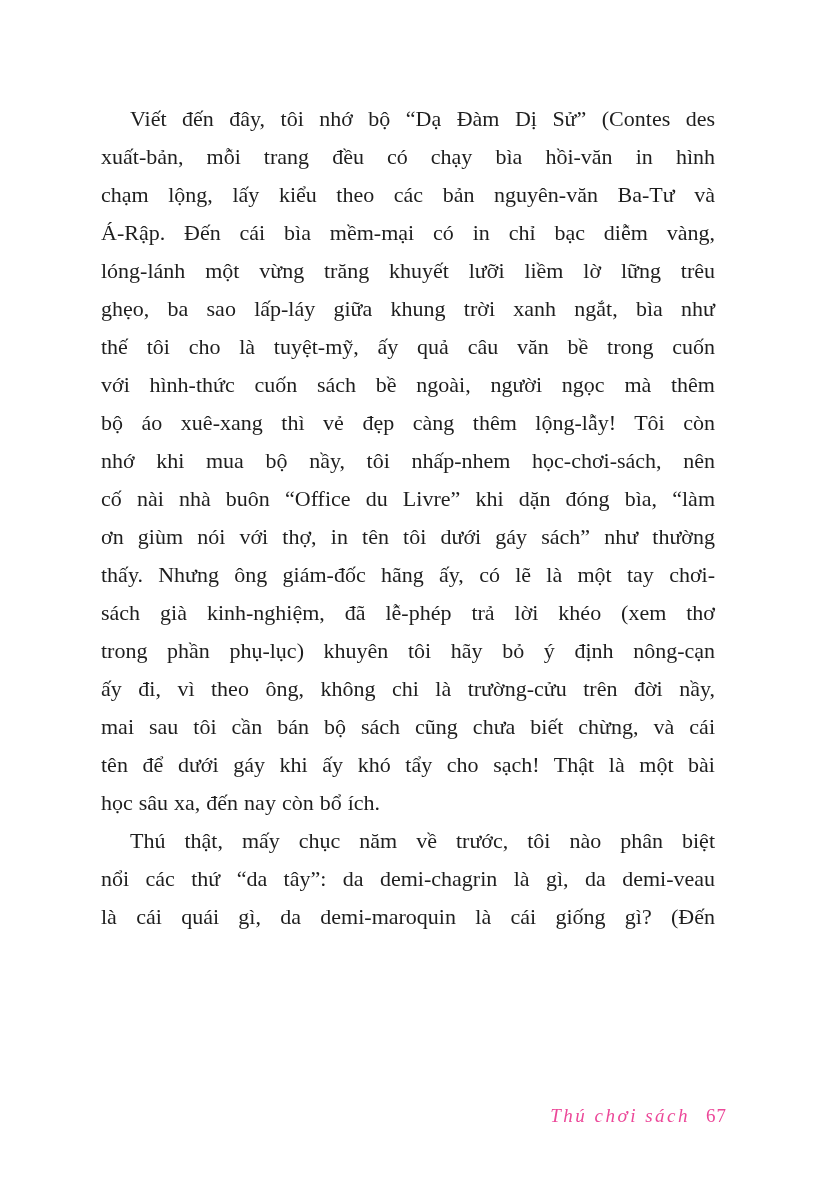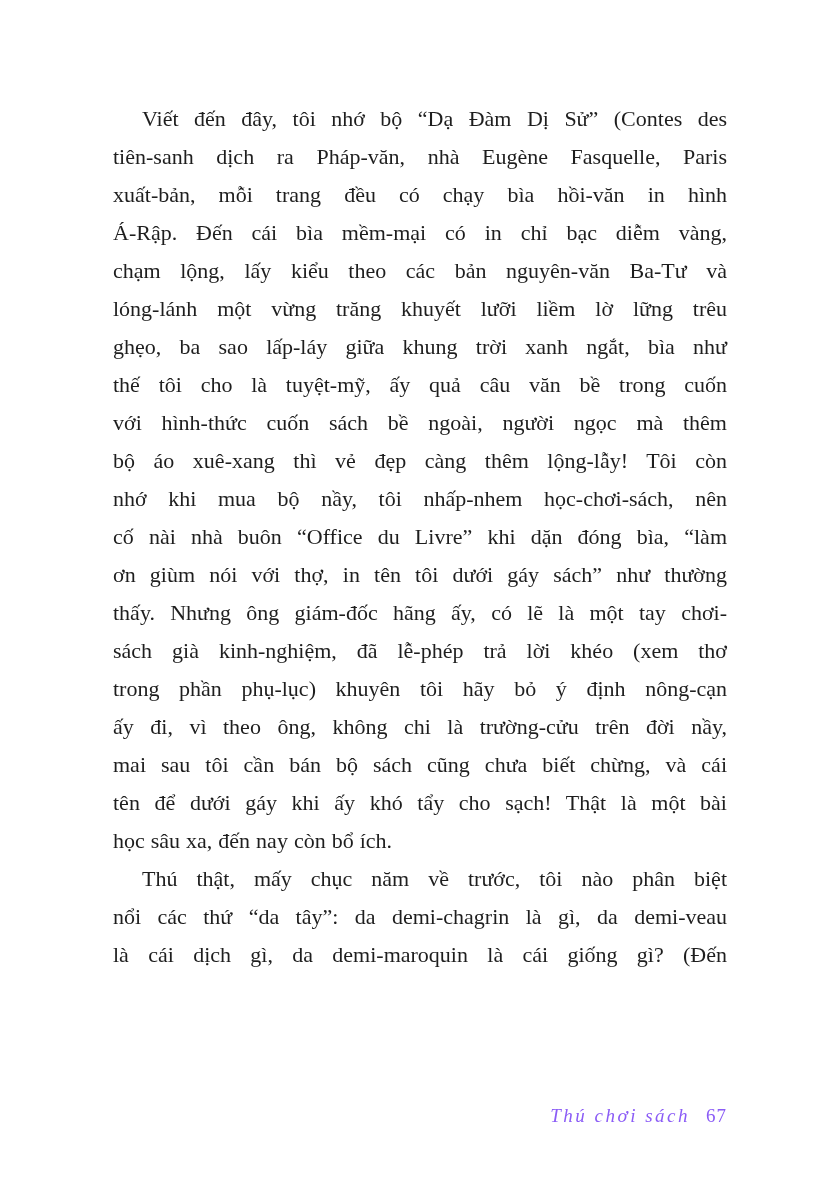--- a/index.html
+++ b/index.html
@@ -15,21 +15,21 @@
   }
   .page {
     position: relative;
     width: 840px;
     height: 1200px;
     background: #ffffff;
     overflow: hidden;
   }
   .textblock {
     position: absolute;
-    left: 113px;
+    left: 101px;
     top: 100px;
     width: 614px;
   }
   .line {
     font-size: 22px;
     line-height: 38px;
     text-align: justify;
     text-align-last: justify;
     -moz-text-align-last: justify;
     word-spacing: 0.5px;
@@ -46,65 +46,64 @@
   }
   .em {
     font-style: italic;
   }
   .pagefooter {
     position: absolute;
     top: 1103px;
     right: 113px;
     font-size: 19px;
     line-height: 26px;
-    color: #8b5cf6;
+    color: #ec4899;
     white-space: nowrap;
   }
   .running-title {
     font-style: italic;
     letter-spacing: 2.5px;
   }
   .page-number {
     margin-left: 16px;
     letter-spacing: 1px;
   }
 </style>
 </head>
 <body>
 
 <main class="page">
   <section class="textblock">
 
     <div class="para">
       <div class="line firstline">Viết đến đây, tôi nhớ bộ “Dạ Đàm Dị Sử” (Contes des</div>
-      <div class="line">tiên-sanh dịch ra Pháp-văn, nhà Eugène Fasquelle, Paris</div>
       <div class="line">xuất-bản, mỗi trang đều có chạy bìa hồi-văn in hình</div>
+      <div class="line">chạm lộng, lấy kiểu theo các bản nguyên-văn Ba-Tư và</div>
       <div class="line">Á-Rập. Đến cái bìa mềm-mại có in chỉ bạc diễm vàng,</div>
-      <div class="line">chạm lộng, lấy kiểu theo các bản nguyên-văn Ba-Tư và</div>
       <div class="line">lóng-lánh một vừng trăng khuyết lưỡi liềm lờ lững trêu</div>
       <div class="line">ghẹo, ba sao lấp-láy giữa khung trời xanh ngắt, bìa như</div>
       <div class="line">thế tôi cho là tuyệt-mỹ, ấy quả câu văn bề trong cuốn</div>
       <div class="line">với hình-thức cuốn sách bề ngoài, người ngọc mà thêm</div>
       <div class="line">bộ áo xuê-xang thì vẻ đẹp càng thêm lộng-lẫy! Tôi còn</div>
       <div class="line">nhớ khi mua bộ nầy, tôi nhấp-nhem học-chơi-sách, nên</div>
       <div class="line">cố nài nhà buôn “Office du Livre” khi dặn đóng bìa, “làm</div>
       <div class="line">ơn giùm nói với thợ, in tên tôi dưới gáy sách” như thường</div>
       <div class="line">thấy. Nhưng ông giám-đốc hãng ấy, có lẽ là một tay chơi-</div>
       <div class="line">sách già kinh-nghiệm, đã lễ-phép trả lời khéo (xem thơ</div>
       <div class="line">trong phần phụ-lục) khuyên tôi hãy bỏ ý định nông-cạn</div>
       <div class="line">ấy đi, vì theo ông, không chi là trường-cửu trên đời nầy,</div>
       <div class="line">mai sau tôi cần bán bộ sách cũng chưa biết chừng, và cái</div>
       <div class="line">tên để dưới gáy khi ấy khó tẩy cho sạch! Thật là một bài</div>
       <div class="line lastline">học sâu xa, đến nay còn bổ ích.</div>
     </div>
 
     <div class="para para2">
       <div class="line firstline">Thú thật, mấy chục năm về trước, tôi nào phân biệt</div>
       <div class="line">nổi các thứ “da tây”: da demi-chagrin là gì, da demi-veau</div>
-      <div class="line">là cái dịch gì, da demi-maroquin là cái giống gì? (Đến</div>
+      <div class="line">là cái quái gì, da demi-maroquin là cái giống gì? (Đến</div>
     </div>
 
   </section>
 
   <footer class="pagefooter">
     <span class="running-title">Thú chơi sách</span><span class="page-number">67</span>
   </footer>
 </main>
 
 </body></html>

